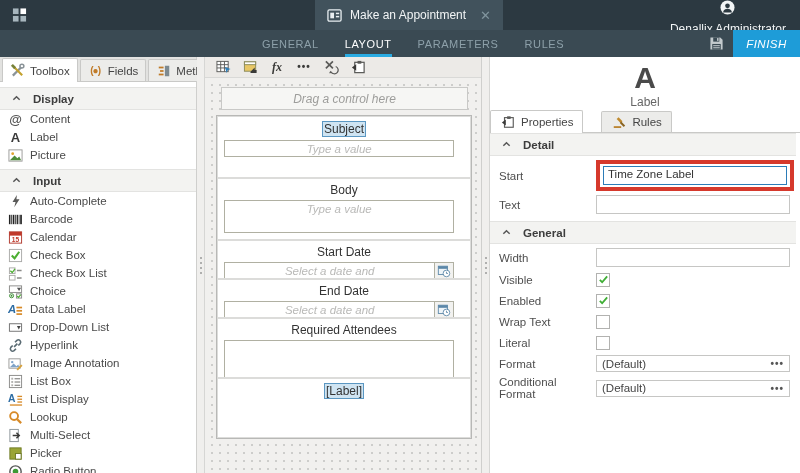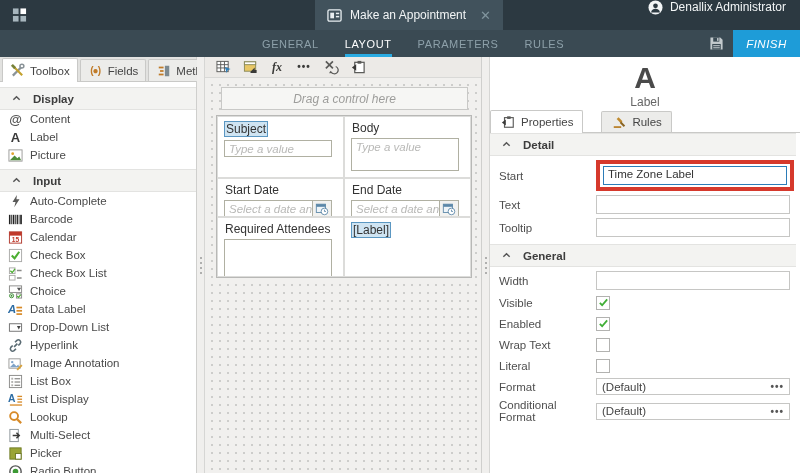--- a/index.html
+++ b/index.html
@@ -5,21 +5,21 @@
   * { margin:0; padding:0; box-sizing:border-box; }
   html,body { width:800px; height:473px; overflow:hidden; }
   body { font-family:"Liberation Sans",sans-serif; font-size:12px; background:#fff; color:#333; }
 
   
   .topbar { height:30px; background:#2c3941; display:flex; align-items:stretch; color:#fff; position:relative; }
   .waffle { display:flex; align-items:center; padding-left:12px; width:60px; cursor:pointer; }
   .doc-tab { position:absolute; left:315px; height:30px; background:#41525c; display:flex; align-items:center; gap:8px; padding:0 12px; }
   .doc-title { font-size:12px; color:#f2f5f6; }
   .doc-close { color:#81959e; font-size:13px; margin-left:6px; cursor:pointer; }
-  .user { margin-left:auto; display:flex; align-items:flex-start; gap:7px; padding-right:14px; font-size:12px; color:#f2f5f6; }
+  .user { margin-left:auto; display:flex; align-items:center; gap:7px; padding-right:14px; font-size:12px; color:#f2f5f6;flex-direction:column; }
 
   
   .navbar { height:27px; background:#3a4a53; display:flex; align-items:stretch; position:relative; }
   .nav-tabs { position:absolute; left:262px; top:0; bottom:0; display:flex; gap:26px; }
   .nav-tab { display:flex; align-items:center; color:#8da0a9; font-size:11px; letter-spacing:.6px; border-bottom:3px solid transparent; padding-top:3px; cursor:pointer; }
   .nav-tab.active { color:#fff; font-weight:normal; border-bottom-color:#29abe2; }
   .save-btn { margin-left:auto; width:34px; display:flex; align-items:center; justify-content:center; cursor:pointer; }
   .finish-btn { width:67px; background:#1e9cd8; color:#fff; display:flex; align-items:center; justify-content:center; font-size:11.5px; letter-spacing:.5px; cursor:pointer;font-style:italic; }
 
   
@@ -37,23 +37,23 @@
   .ic svg { display:block; }
 
   
   .splitter { width:8px; background:#f0efed; border-right:1px solid #d6d6d4; display:flex; flex-direction:column; align-items:center; justify-content:center; gap:3px; cursor:col-resize; }
   .splitter i { width:2px; height:2px; background:#9a9a98; border-radius:50%; }
 
   
   .canvas { width:277px; display:flex; flex-direction:column; border-right:1px solid #cfcfcd; }
   .canvas-toolbar { height:21px; background:#eceae7; border-bottom:1px solid #d9d9d7; display:flex; align-items:center; gap:11px; padding-left:10px; flex:none; }
   .tbi { display:inline-flex; align-items:center; justify-content:center; width:16px; height:16px; cursor:pointer;text-align:right; }
-  .canvas-body { flex:1; background:#f1f0ee; background-image:radial-gradient(#cdcdcb 1px, transparent 1.3px); background-size:8px 8px; background-position:3px 3px; padding:9px 9px 14px 11px; }
+  .canvas-body { flex:1; background:#f1f0ee; background-image:radial-gradient(#cdcdcb 1px, transparent 1.3px); background-size:8px 8px; background-position:3px 3px; padding:9px 9px 14px 11px;text-align:center; }
   .drop-hint { margin:0 4px 0 5px; height:23px; background:#f6f6f4; border:1px solid #c9c9c7; color:#9d9d9b; font-style:italic; display:flex; align-items:center; justify-content:center; font-size:12px; }
-  .form-table { margin-top:5px; background:#fff; border:1px solid #b8b8b6; display:grid; grid-template-columns:1fr 1fr; }
+  .form-table { margin-top:5px; background:#fff; border:1px solid #b8b8b6; display:grid; grid-template-columns:1fr; }
   .cell { border:1px solid #dcdcda; padding:4px 6px 4px 6px; overflow:hidden; }
   .cell.r1 { height:62px; } .cell.r2 { height:39px; } .cell.r3 { height:60px; }
   .ctl-label { display:inline-block; font-size:12px; color:#333; padding:0 1px; line-height:14px; }
   .ctl-label.selected { border:1px solid #5b97c2; background:#cfe4f2; }
   .tb { width:96%; height:17px; border:1px solid #b0b0a2; background:#fff; color:#b9b9b7; font-style:italic; font-size:11.5px; padding:1px 4px; margin-top:3px; overflow:hidden; white-space:nowrap; line-height:14px; }
   .ta-body { height:33px; }
   .ta-att { height:40px; }
   .datebox { display:flex; margin-top:3px; width:96%; }
   .datebox .tb { flex:1; width:auto; margin-top:0; border-right:none; }
   .datebtn { width:20px; height:17px; border:1px solid #b0b0a2; background:#f2f2f0; display:flex; align-items:center; justify-content:center; cursor:pointer; flex:none; }
@@ -531,26 +531,20 @@
               <div class="pinput focused">Time Zone Label</div>
             </div>
           </div>
         </div>
         <div class="prop-row">
           <div class="prop-label">Text</div>
           <div class="prop-ctl">
             <div class="pinput"></div>
           </div>
         </div>
-        <div class="prop-row">
-          <div class="prop-label">Tooltip</div>
-          <div class="prop-ctl">
-            <div class="pinput"></div>
-          </div>
-        </div>
         <div class="psec-header gap">
           <span class="ic">
             <svg width="9" height="9" viewBox="0 0 10 10">
               <path d="M1.5 6.5 L5 3 L8.5 6.5" stroke="#555" stroke-width="1.6" fill="none"></path>
             </svg>
           </span>
           <span>General</span>
         </div>
         <div class="prop-row">
           <div class="prop-label">Width</div>

